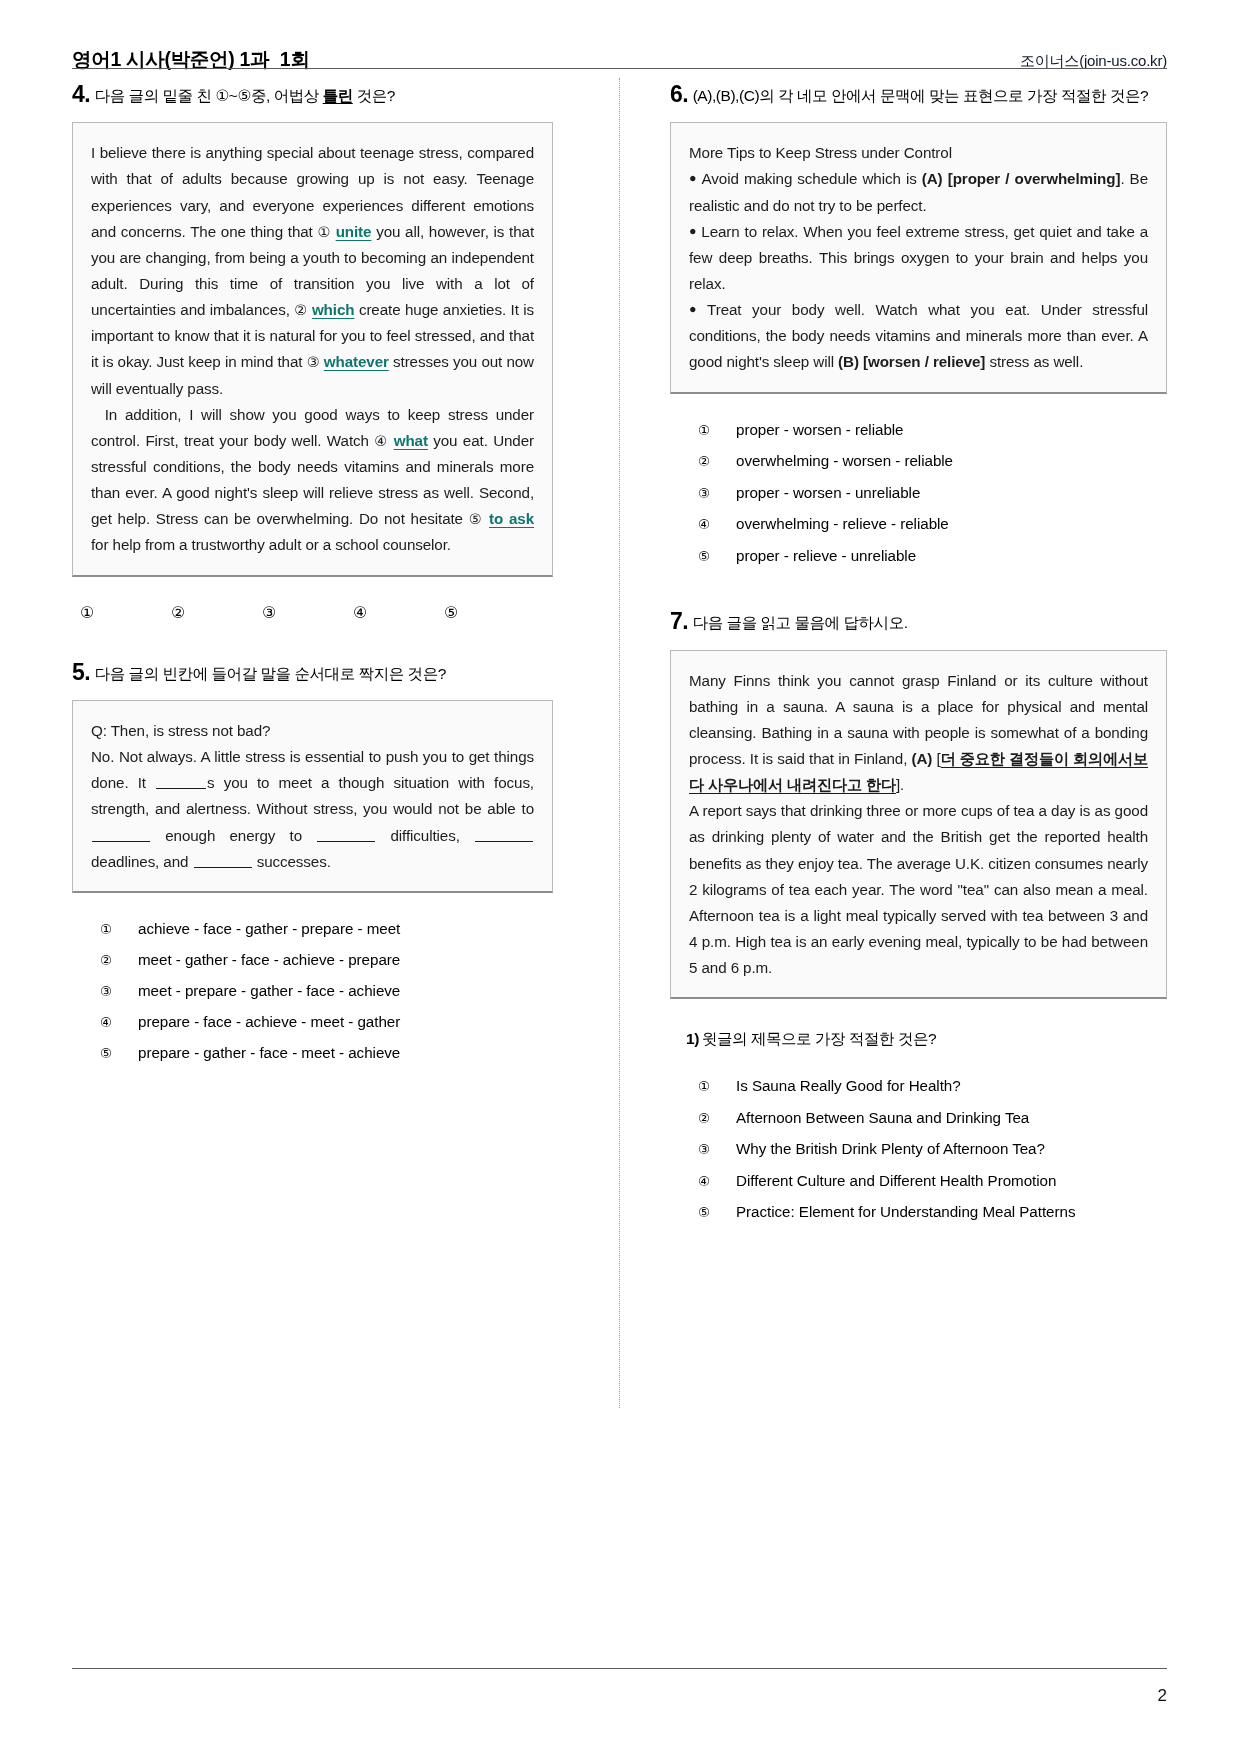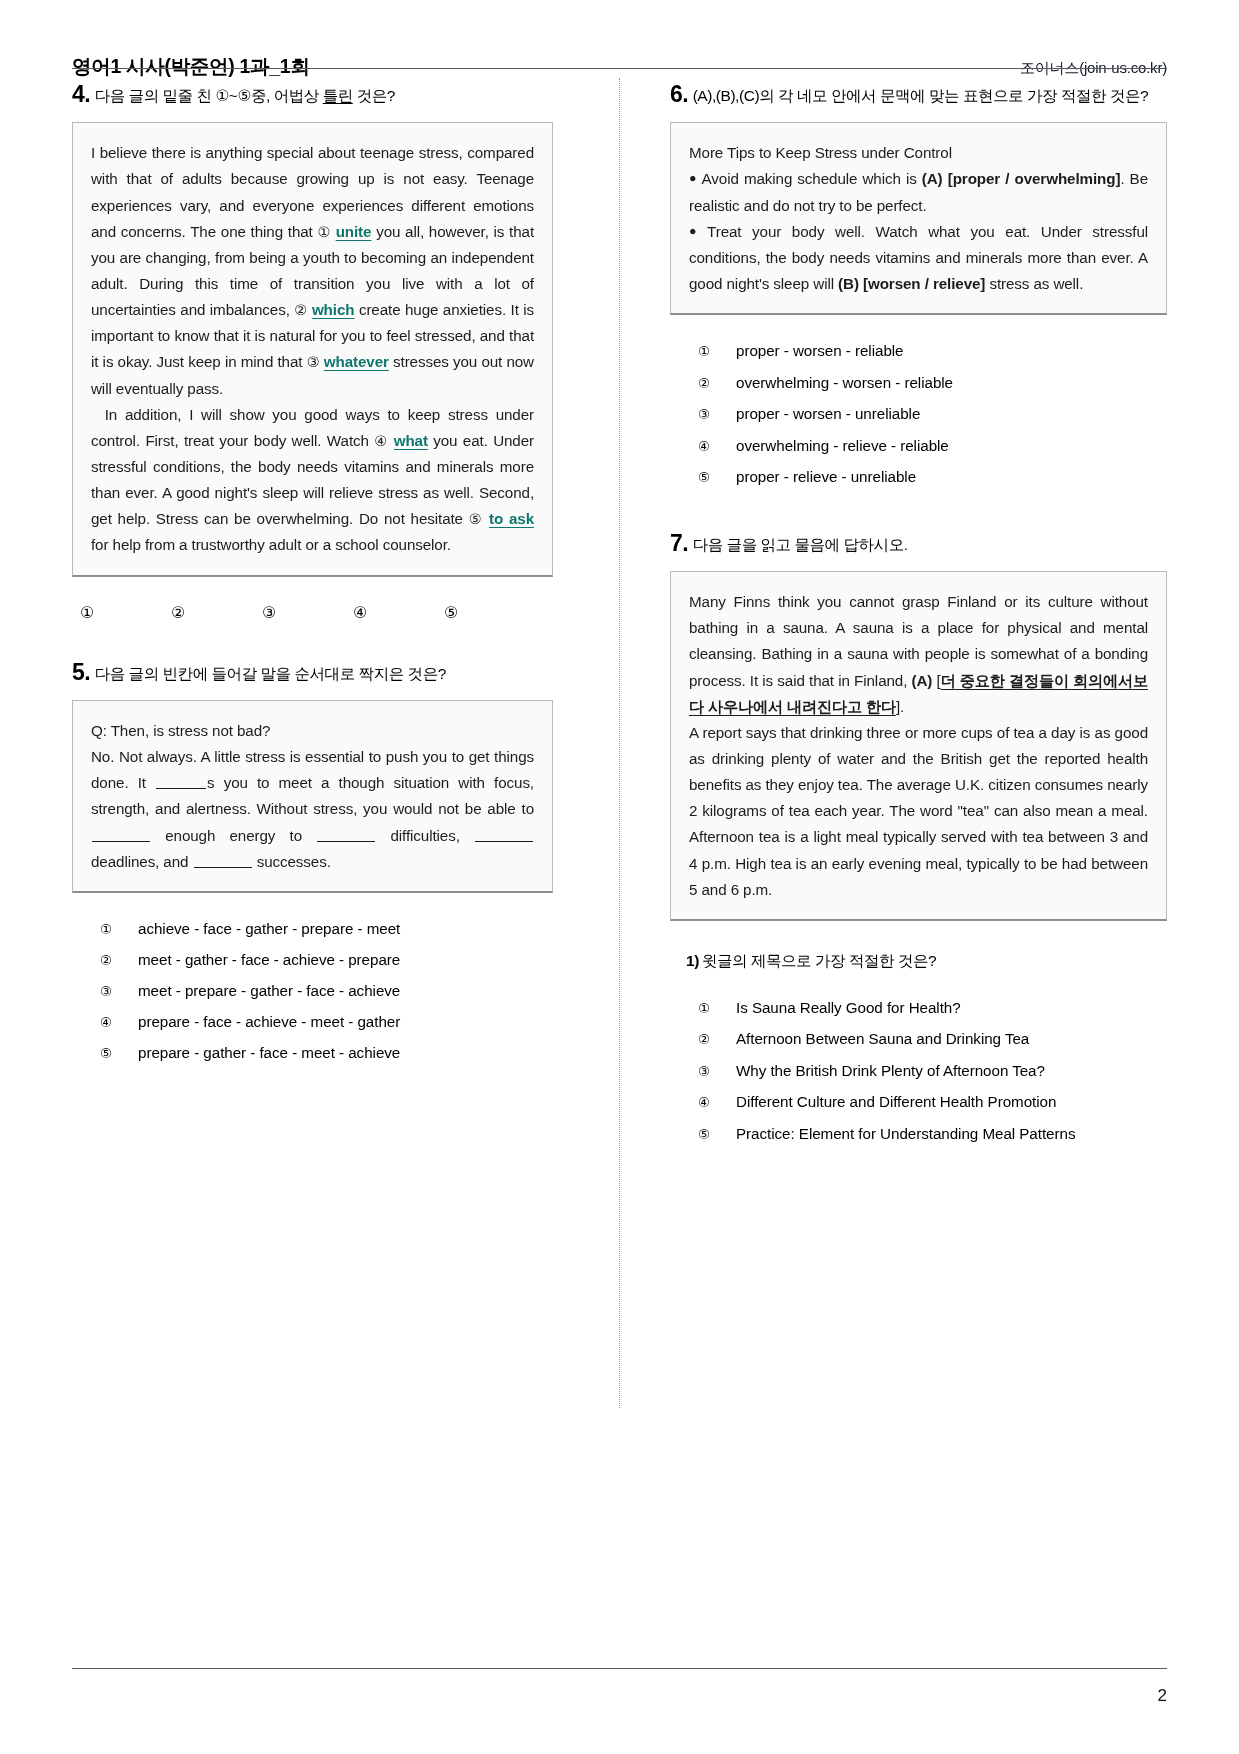--- a/index.html
+++ b/index.html
@@ -20,21 +20,21 @@
     margin: 0 auto;
     background: #ffffff;
     box-sizing: border-box;
     padding: 0;
     overflow: hidden;
   }
 
   
   .page-header {
     position: absolute;
-    top: 43px;
+    top: 36px;
     left: 72px;
     right: 72px;
     height: 34px;
     display: flex;
     align-items: flex-end;
     justify-content: space-between;
   }
   .header-left {
     font-size: 19.5px;
     font-weight: bold;
@@ -95,21 +95,21 @@
     font-size: 23px;
     font-weight: bold;
     letter-spacing: -0.5px;
     vertical-align: -1px;
   }
   .q-prompt {
     font-size: 15.5px;
     letter-spacing: -0.45px;
   }
   .q-prompt b.u {
-    font-weight: normal;
+    font-weight: bold;
     text-decoration: underline;
     text-underline-offset: 2px;
   }
 
   
   .passage {
     border: 1px solid #b9b9b9;
     border-bottom: 2px solid #8d8d8d;
     background: #fafafa;
     padding: 17px 18px 16px 18px;
@@ -293,20 +293,21 @@
     <div class="col col-right">
 
       <div class="q-head">
         <span class="q-num">6.</span>
         <span class="q-prompt">(A),(B),(C)의 각 네모 안에서 문맥에 맞는 표현으로 가장 적절한 것은?</span>
       </div>
 
       <div class="passage">
         <p>More Tips to Keep Stress under Control</p>
         <p><span class="bullet">●</span><span>Avoid making schedule which is </span><span class="bold">(A) [proper / overwhelming]</span><span>. Be realistic and do not try to be perfect.</span></p>
+        <p><span class="bullet">●</span><span>Learn to relax. When you feel extreme stress, get quiet and take a few deep breaths. This brings oxygen to your brain and helps you relax.</span></p>
         <p><span class="bullet">●</span><span>Treat your body well. Watch what you eat. Under stressful conditions, the body needs vitamins and minerals more than ever. A good night's sleep will </span><span class="bold">(B) [worsen / relieve]</span><span> stress as well.</span></p>
       </div>
 
       <ul class="options tight">
         <li>
             <span class="opt-num">①</span>
             <span class="opt-txt">proper - worsen - reliable</span>
           </li>
         <li>
             <span class="opt-num">②</span>

